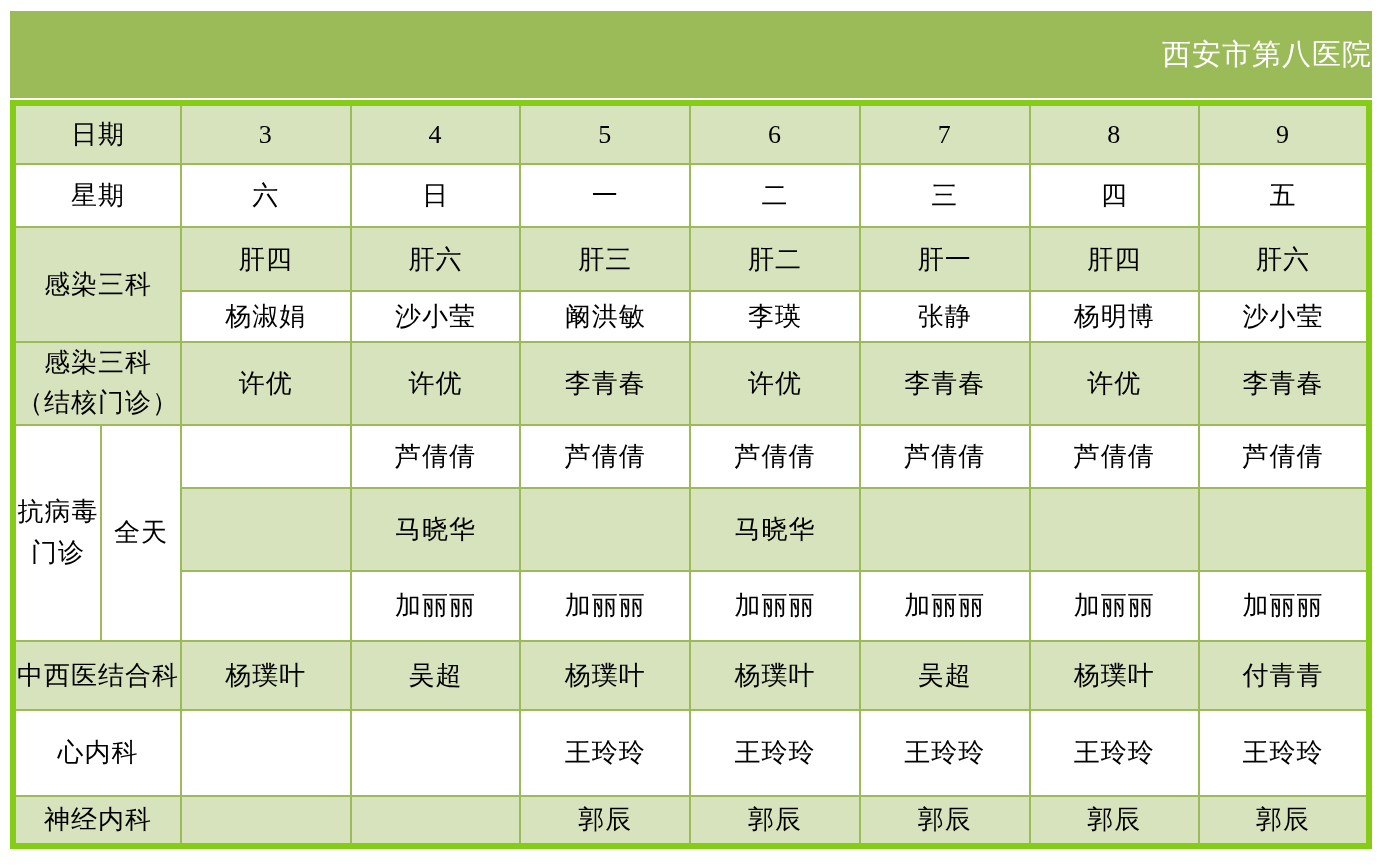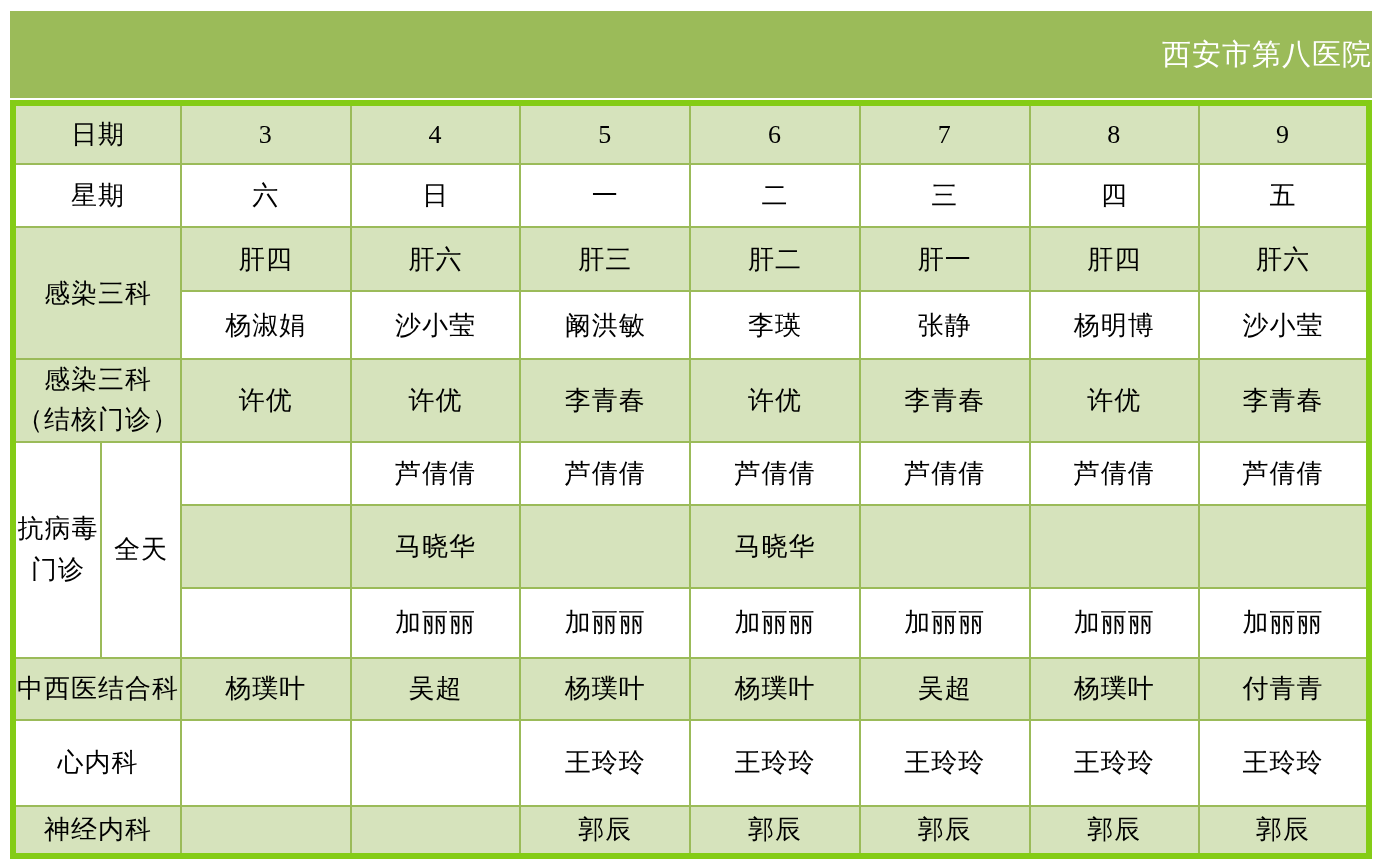--- a/index.html
+++ b/index.html
@@ -99,21 +99,21 @@
       <td class="g" colspan="2" rowspan="2">感染三科</td>
       <td class="g">肝四</td>
       <td class="g">肝六</td>
       <td class="g">肝三</td>
       <td class="g">肝二</td>
       <td class="g">肝一</td>
       <td class="g">肝四</td>
       <td class="g">肝六</td>
     </tr>
 
-    <tr style="height:68px">
+    <tr style="height:51px">
       <td class="w">杨淑娟</td>
       <td class="w">沙小莹</td>
       <td class="w">阚洪敏</td>
       <td class="w">李瑛</td>
       <td class="w">张静</td>
       <td class="w">杨明博</td>
       <td class="w">沙小莹</td>
     </tr>
 
     <tr style="height:77px">
@@ -158,21 +158,21 @@
     <tr style="height:70px">
       <td class="w"></td>
       <td class="w">加丽丽</td>
       <td class="w">加丽丽</td>
       <td class="w">加丽丽</td>
       <td class="w">加丽丽</td>
       <td class="w">加丽丽</td>
       <td class="w">加丽丽</td>
     </tr>
 
-    <tr style="height:62px">
+    <tr style="height:69px">
       <td class="g" colspan="2">中西医结合科</td>
       <td class="g">杨璞叶</td>
       <td class="g">吴超</td>
       <td class="g">杨璞叶</td>
       <td class="g">杨璞叶</td>
       <td class="g">吴超</td>
       <td class="g">杨璞叶</td>
       <td class="g">付青青</td>
     </tr>
 

